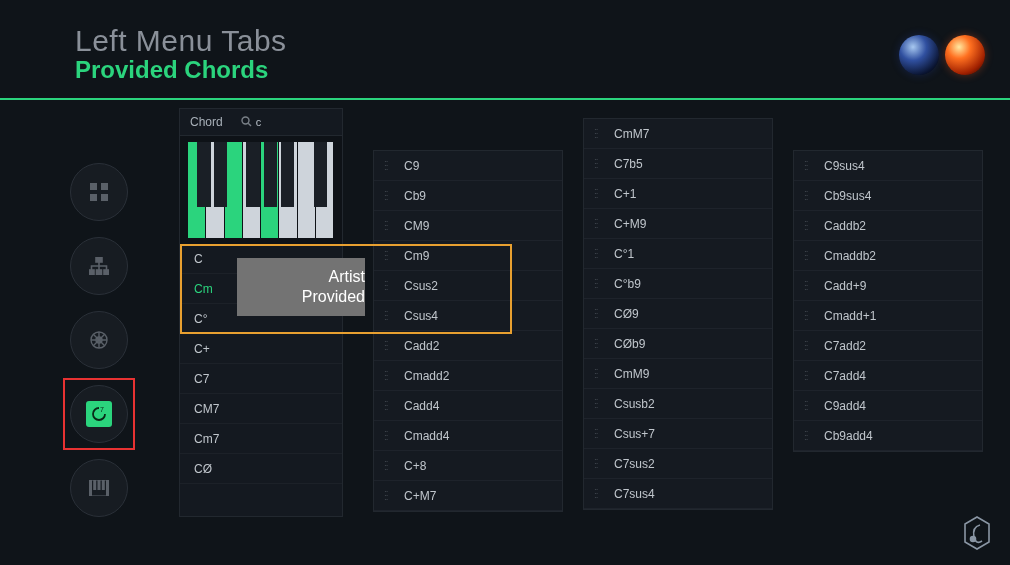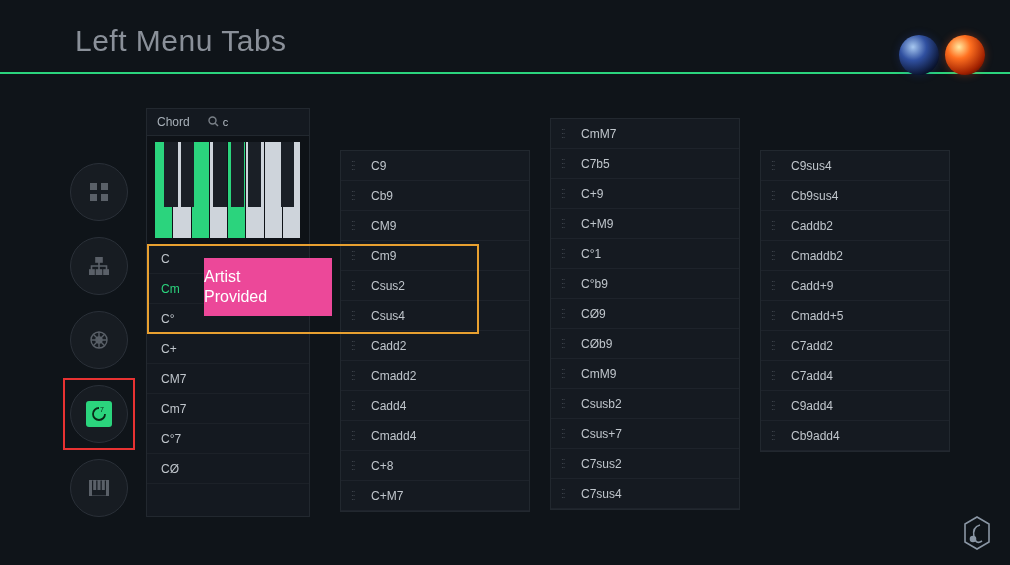--- a/index.html
+++ b/index.html
@@ -88,20 +88,21 @@
     border-radius: 3px;
     display:flex; align-items:center; justify-content:center;
     color:#0a2818;
   }
 
   
   .chord-panel {
     width: 164px;
     background: #141920;
     border: 1px solid #22282f;
+    margin-left: 33px;
   }
   .panel-head {
     display: flex;
     align-items: center;
     padding: 6px 10px;
     font-size: 12px;
     color: #a8b0b8;
     border-bottom: 1px solid #22282f;
   }
   .panel-head .label { flex: 0 0 auto; margin-right: 18px; }
@@ -140,25 +141,25 @@
     height: 90px;
     border: 2px solid #e8a030;
     pointer-events: none;
   }
   .artist-badge {
     position: absolute;
     top: 12px;
     left: 55px;
     width: 128px;
     height: 58px;
-    background: #ec4899;
+    background: #737373;
     color: #fff;
     font-size: 16px;
     display:flex; flex-direction:column;
-    align-items:flex-start; justify-content:center;
+    align-items:flex-end; justify-content:center;
     line-height: 1.25;
   }
 
   
   .col {
     width: 190px;
     margin-left: 20px;
   }
   .col.first { margin-left: 30px; }
   .col .chord-item {
@@ -186,20 +187,21 @@
     right: 18px;
     width: 30px; height: 36px;
     color: #8a96a4;
   }
 </style>
 </head>
 <body>
 
 <div class="header">
   <div class="header-title">Left Menu Tabs</div>
+  <div class="header-subtitle">Provided Chords</div>
 </div>
 <div class="divider"></div>
 
 <div class="orbs">
   <div class="orb blue"></div>
   <div class="orb orange"></div>
 </div>
 
 <div class="content">
 
@@ -284,23 +286,23 @@
       <div class="orange-box">
         <div class="artist-badge">
           <span>Artist</span>
           <span>Provided</span>
         </div>
       </div>
     <div class="chord-item">C</div>
         <div class="chord-item on">Cm</div>
         <div class="chord-item">C°</div>
         <div class="chord-item">C+</div>
+        <div class="chord-item">C7</div>
         <div class="chord-item">CM7</div>
         <div class="chord-item">Cm7</div>
-        <div class="chord-item">C°7</div>
         <div class="chord-item">CØ</div>
       </div>
   </div>
 
   <div class="col first col2-offset">
     <div class="col-wrap" id="col2">
         <div class="chord-item">
           <span class="grip">··<br>··<br>··</span>
           <span>C9</span>
         </div>
@@ -355,21 +357,21 @@
         <div class="chord-item">
           <span class="grip">··<br>··<br>··</span>
           <span>CmM7</span>
         </div>
         <div class="chord-item">
           <span class="grip">··<br>··<br>··</span>
           <span>C7b5</span>
         </div>
         <div class="chord-item">
           <span class="grip">··<br>··<br>··</span>
-          <span>C+9</span>
+          <span>C+1</span>
         </div>
         <div class="chord-item">
           <span class="grip">··<br>··<br>··</span>
           <span>C+M9</span>
         </div>
         <div class="chord-item">
           <span class="grip">··<br>··<br>··</span>
           <span>C°1</span>
         </div>
         <div class="chord-item">
@@ -423,21 +425,21 @@
         <div class="chord-item">
           <span class="grip">··<br>··<br>··</span>
           <span>Cmaddb2</span>
         </div>
         <div class="chord-item">
           <span class="grip">··<br>··<br>··</span>
           <span>Cadd+9</span>
         </div>
         <div class="chord-item">
           <span class="grip">··<br>··<br>··</span>
-          <span>Cmadd+5</span>
+          <span>Cmadd+1</span>
         </div>
         <div class="chord-item">
           <span class="grip">··<br>··<br>··</span>
           <span>C7add2</span>
         </div>
         <div class="chord-item">
           <span class="grip">··<br>··<br>··</span>
           <span>C7add4</span>
         </div>
         <div class="chord-item">

